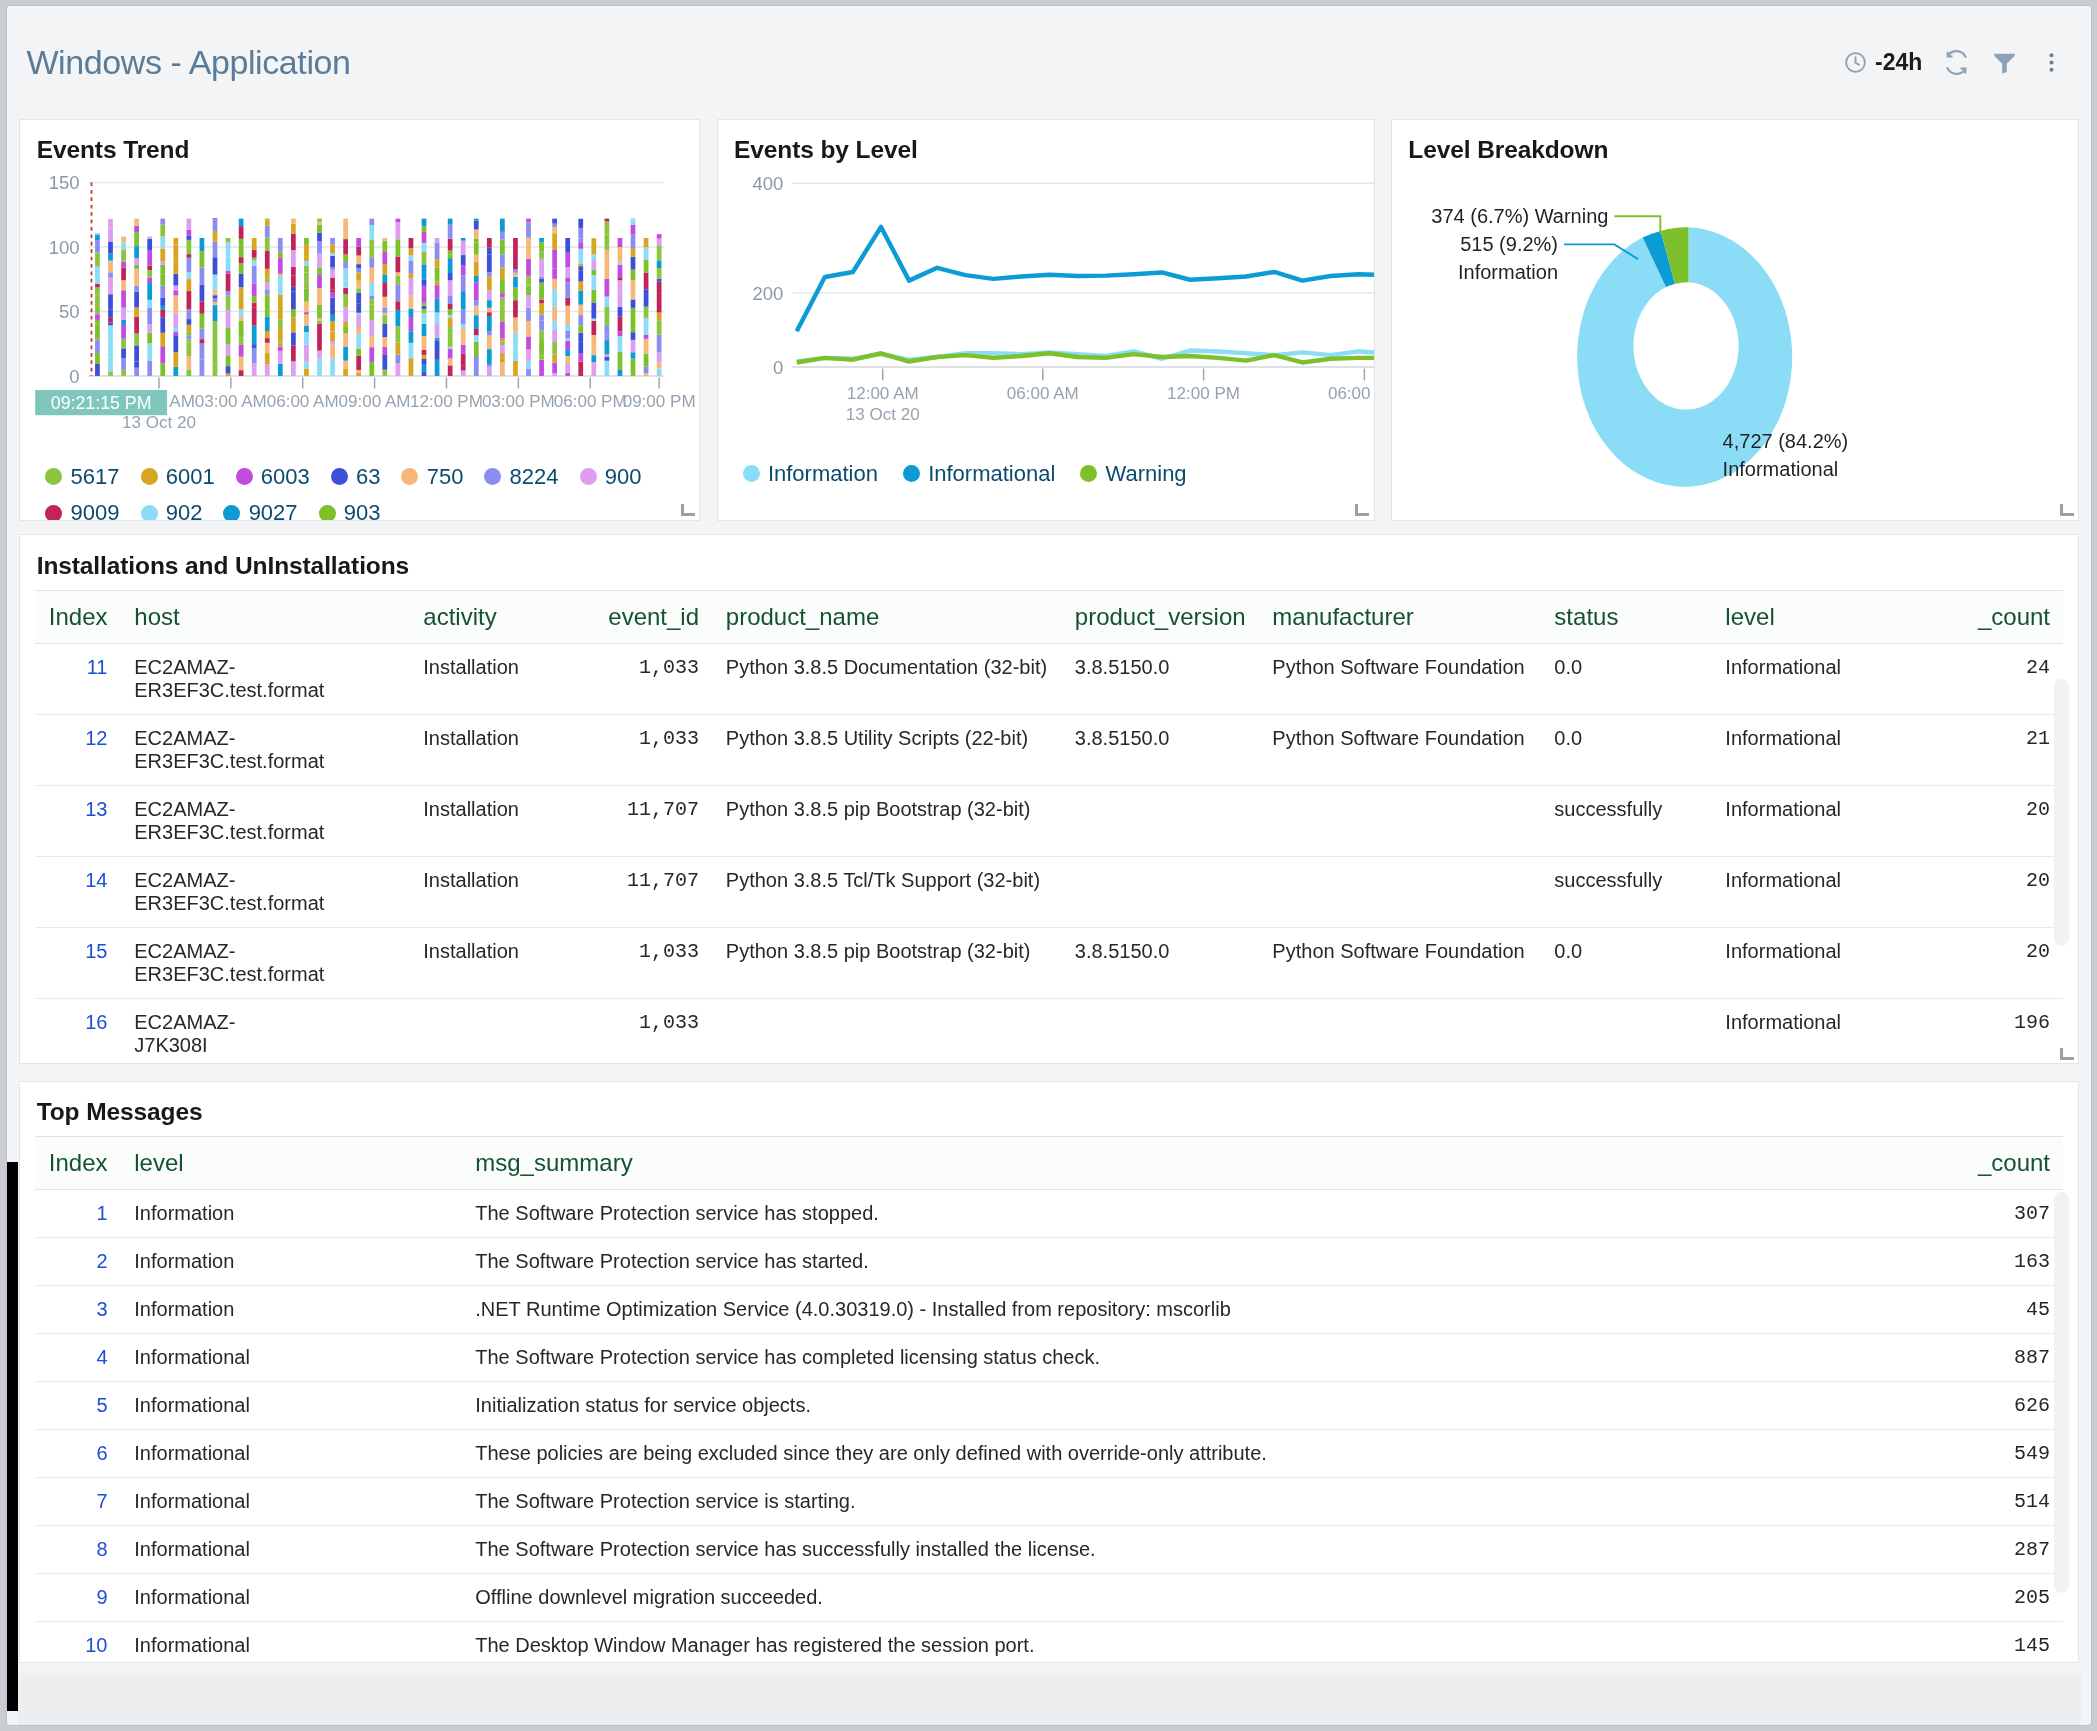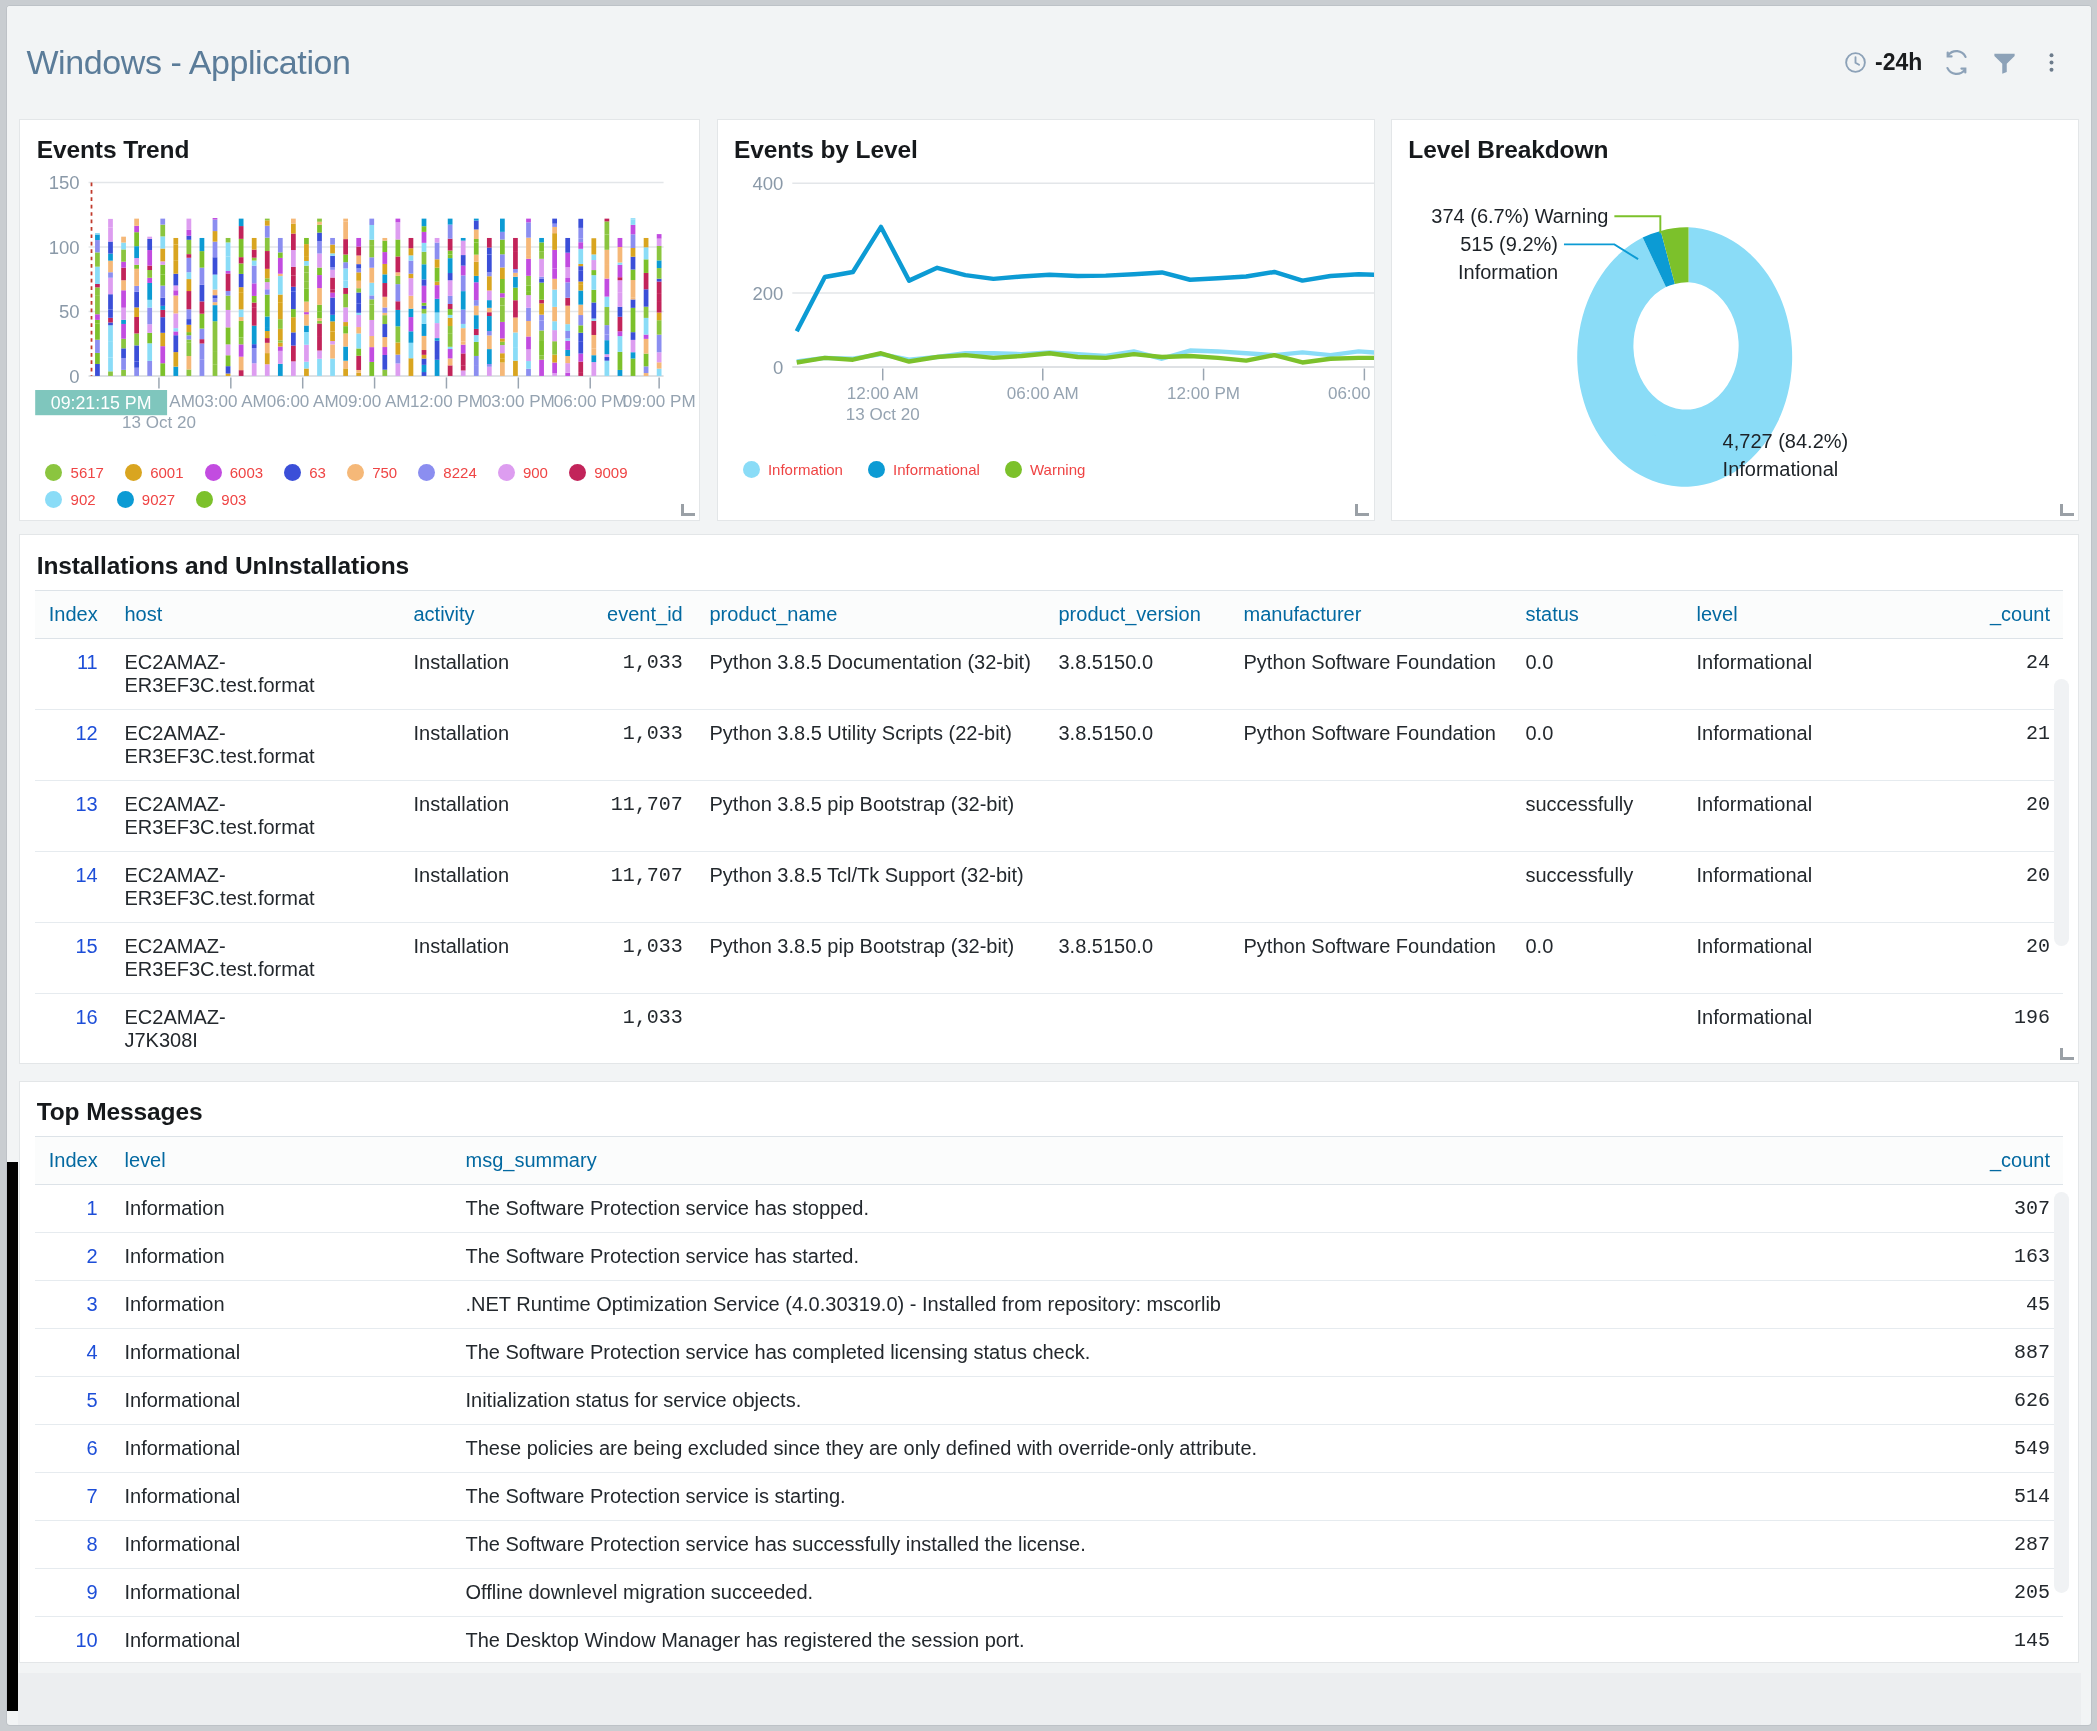--- a/index.html
+++ b/index.html
@@ -90,36 +90,36 @@
 
   
   .legend {
     display: flex; flex-wrap: wrap;
     padding: 7.4px 0 0 25px;
     gap: 10.4px 21px;
     max-width: 623px;
   }
   .legend-item { display: flex; align-items: center; gap: 8.2px; }
   .legend-dot { width: 17px; height: 17px; border-radius: 50%; flex: none; }
-  .legend-text { font-size: 15px; color: #ef4444; }
+  .legend-text { font-size: 22px; color: #0c4a6e; }
   .legend-inline {
     display: flex; gap: 25px; padding: 4.5px 0 0 25px;
   }
   
   .row-table { padding: 13.4px 12px 0 12px; }
   .panel-wide { width: 100%; }
   .tbl {
     width: 100%;
     border-collapse: collapse;
     margin: 10.4px 0 0 0;
   }
   .tbl th {
-    font-size: 20px;
+    font-size: 24px;
     font-weight: 400;
-    color: #0369a1;
+    color: #14532d;
     text-align: left;
     padding: 12px 13.4px;
     background: #fbfcfc;
     border-top: 0.7px solid #dde3e8;
     border-bottom: 0.7px solid #dde3e8;
     white-space: nowrap;
   }
   .tbl td {
     font-size: 20px;
     color: #23282d;

